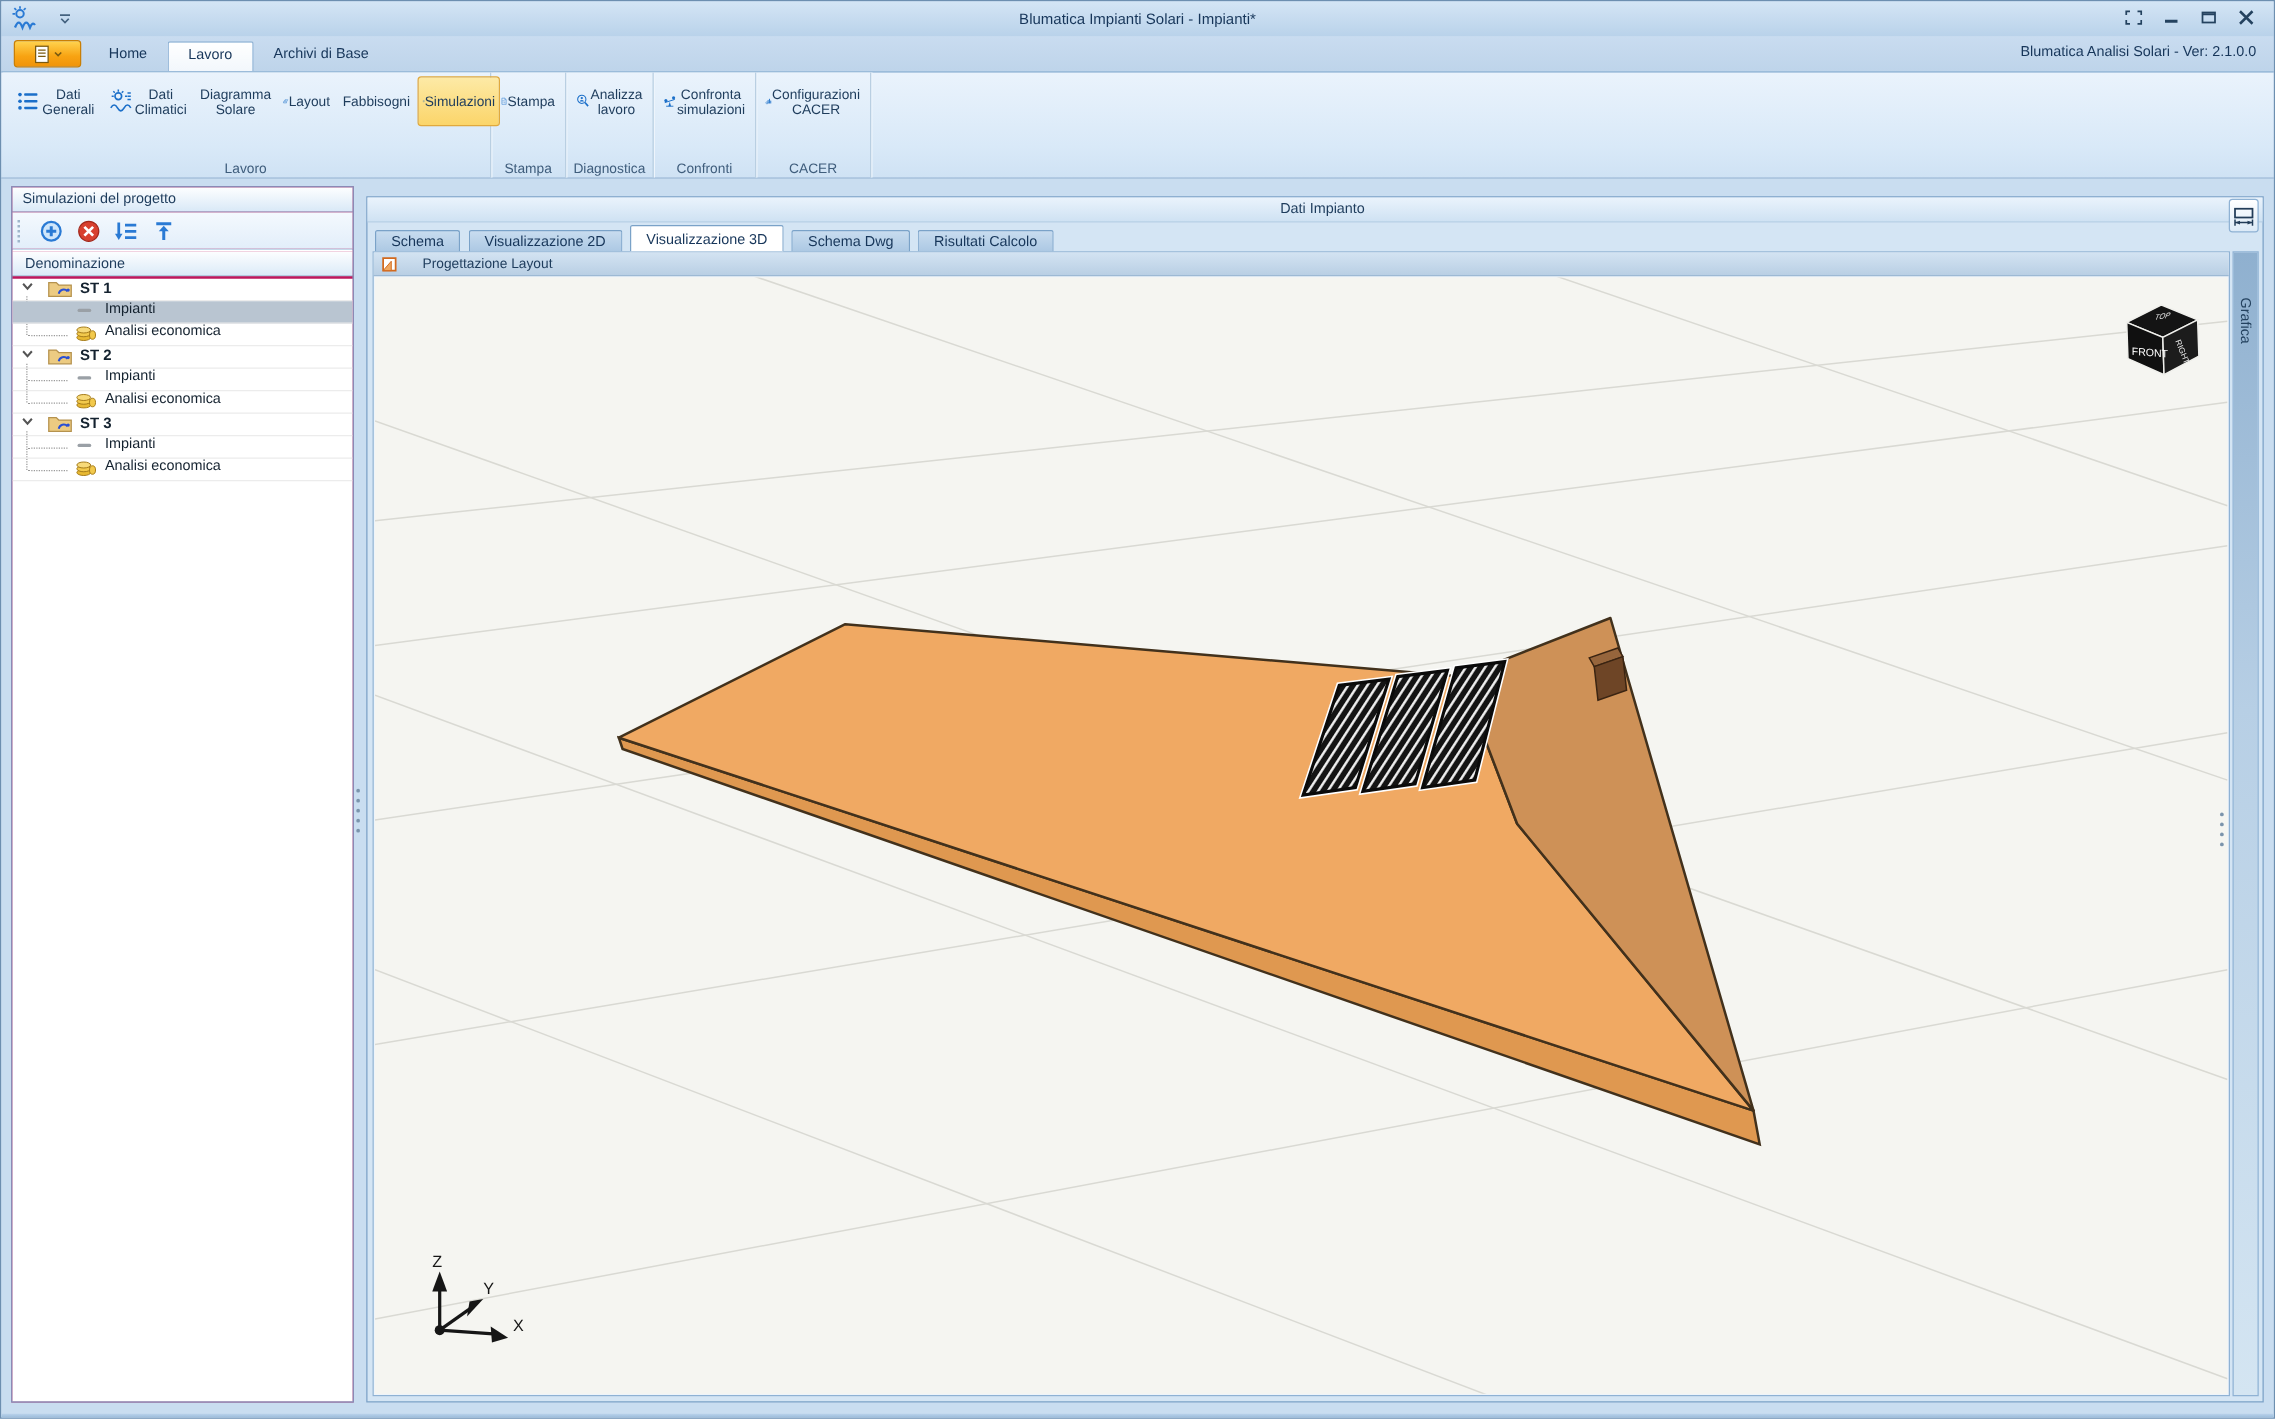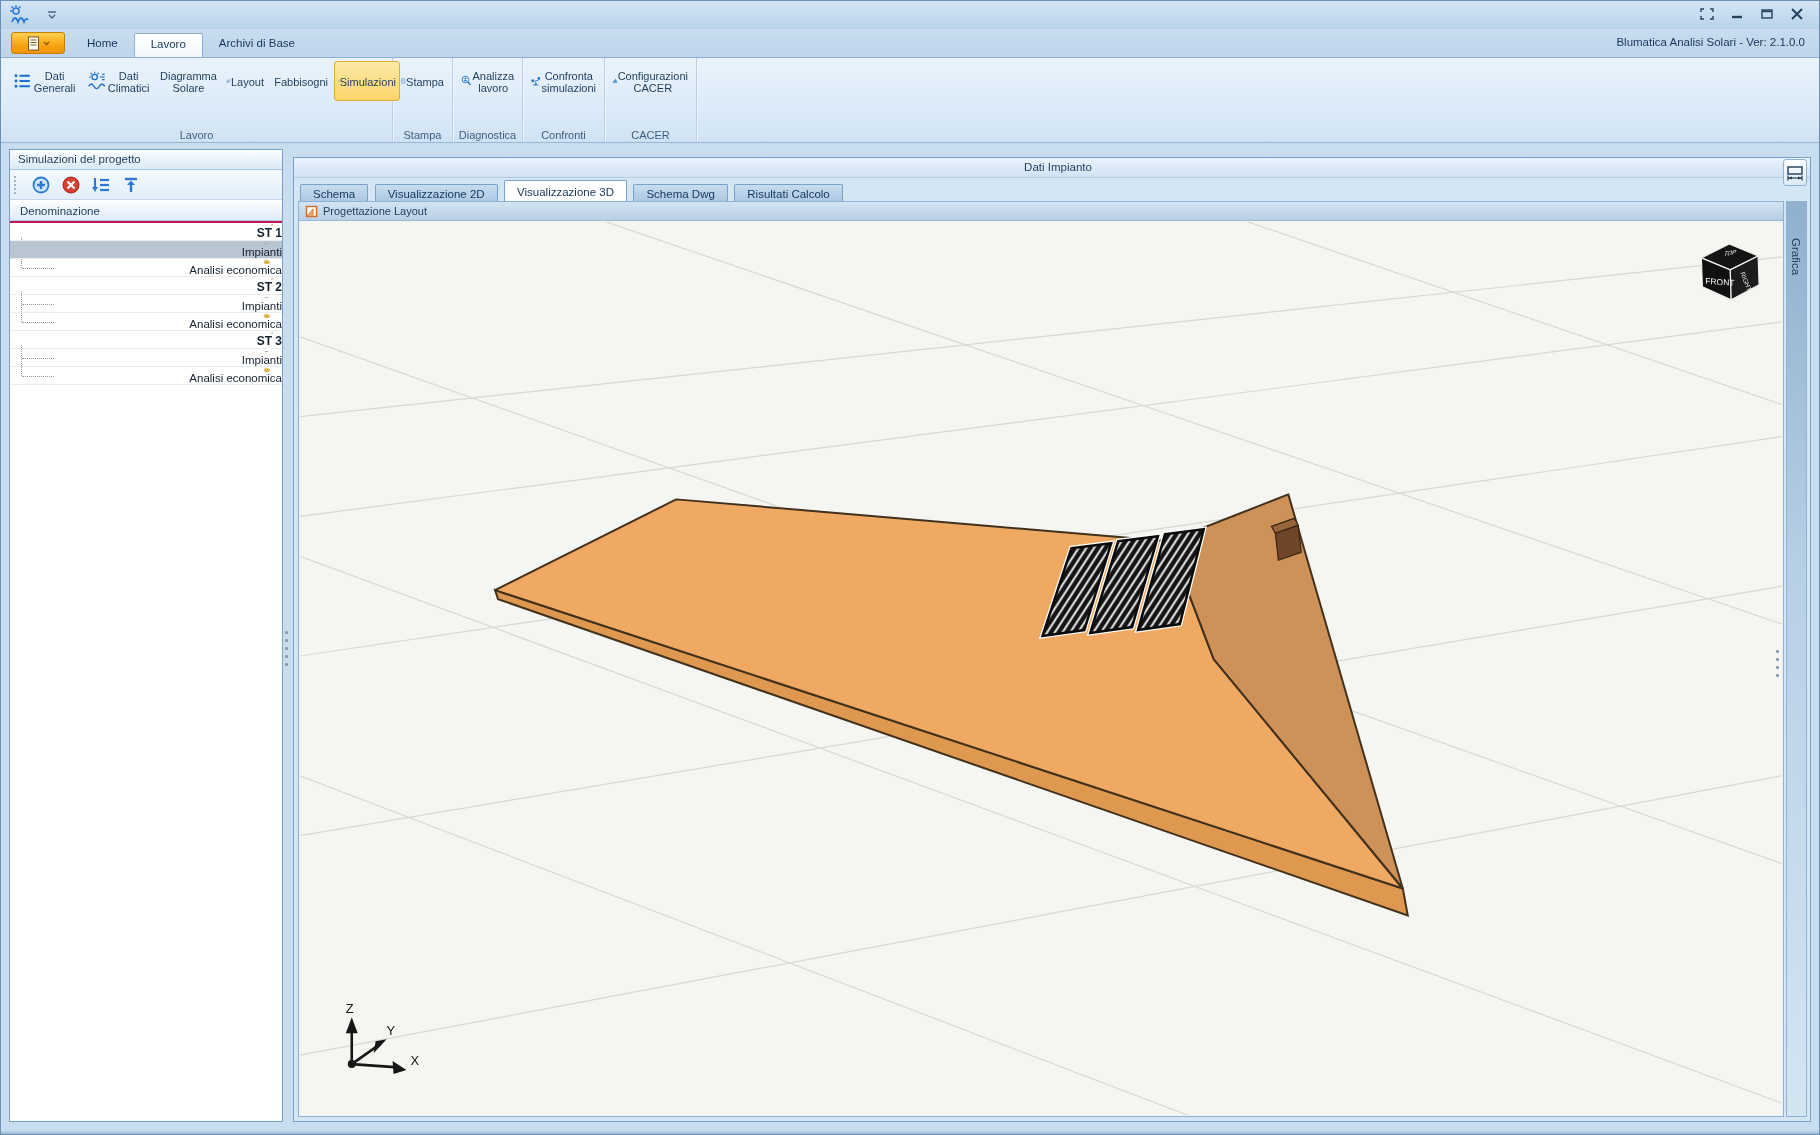--- a/index.html
+++ b/index.html
@@ -42,21 +42,21 @@
   .sb-header{height:20px;background:linear-gradient(#fdfeff,#d9e9f7);border-bottom:1px solid #a8c4de;
     font-size:11.5px;color:#1e3c5c;padding:3px 0 0 8px;}
   .sb-toolbar{height:30px;background:linear-gradient(#f4f9fe,#e2eefa);border-bottom:1px solid #c4d8ea;
     display:flex;align-items:center;padding-left:4px;gap:10px;}
   .sb-grip{width:5px;height:18px;border-left:2px dotted #9fb6cb;margin-right:2px;}
   .sb-tool{width:20px;height:20px;display:flex;align-items:center;justify-content:center;}
   .sb-colheader{height:21px;background:linear-gradient(#fdfeff,#dcebf8);border-top:1px solid #fff;border-bottom:1px solid #b4cbe0;
     font-size:11.5px;color:#1e3c5c;padding:4px 0 0 10px;}
   .sb-tree{position:absolute;top:73px;left:0;right:0;bottom:0;overflow:hidden;background:#fff;}
   .tgroup{position:relative;}
-  .trow{position:relative;height:18px;display:flex;align-items:flex-end;border-bottom:1px solid #ececec;font-size:11.5px;color:#14222f;flex-direction:column;}
+  .trow{position:relative;height:18px;display:flex;align-items:flex-start;border-bottom:1px solid #ececec;font-size:11.5px;color:#14222f;}
   .trow .chev{width:12px;height:12px;margin-left:6px;}
   .trow.parent .tlabel{font-weight:bold;font-size:12px;margin-left:6px;}
   .trow.child{padding-left:50px;}
   .trow.child .ticon{width:18px;height:14px;margin-right:6px;}
   .trow.child.selected{background:#b9c5d1;}
   .ticon-folder{width:20px;height:15px;margin-left:10px;}
   .dotv{position:absolute;left:11px;width:1px;border-left:1px dotted #9a9a9a;}
   .stub{position:absolute;left:12px;width:32px;height:1px;border-top:1px dotted #9a9a9a;}
   
   .split-dots{position:absolute;width:4px;display:flex;flex-direction:column;gap:5px;}
@@ -64,21 +64,21 @@
   
   .mainpanel{position:absolute;left:292px;right:8px;top:14px;bottom:12px;background:#d4e5f4;border:1px solid #7aa0c6;}
   .mp-header{height:20px;background:linear-gradient(#eaf3fc,#cfe2f3);border-bottom:1px solid #b7cfe5;
     font-size:11.5px;color:#1e3c5c;padding:3px 0 0 12px;text-align:center;}
   .mp-tabs{position:relative;height:23px;padding:2px 0 0 6px;}
   .mp-tab{display:inline-block;padding:3px 12px 3px 12px;margin-right:2px;font-size:11.5px;color:#17365a;
     background:linear-gradient(#c8dcef,#a9c6e2);border:1px solid #7aa2c8;border-bottom:none;border-radius:2px 2px 0 0;position:relative;top:2px;}
   .mp-tab.active{background:#fff;top:0;padding-top:5px;z-index:3;}
   .mp-body{position:absolute;top:43px;left:4px;right:26px;bottom:4px;border:1px solid #8fb2d4;background:#eef4fa;}
   .mp-toolbar{height:19px;background:linear-gradient(#d3e3f2,#b9cfe4);border-bottom:1px solid #9db9d4;
-    display:flex;align-items:center;padding-left:6px;gap:5px;font-size:11px;color:#1e3c5c;}
+    display:flex;align-items:center;padding-left:6px;gap:20px;font-size:11px;color:#1e3c5c;}
   .viewport{position:absolute;top:20px;left:1px;right:1px;bottom:1px;background:#f5f5f1;}
   .viewport svg{display:block;width:100%;height:100%;}
   .grafica-strip{position:absolute;top:43px;right:3px;width:21px;bottom:4px;border:1px solid #8fb2d4;
     background:linear-gradient(#8fb0cf,#b7cfe5 40%,#d4e5f2);}
   .grafica-label{writing-mode:vertical-rl;font-size:11.5px;color:#24425f;margin:36px 0 0 3px;}
   .dim-button{position:absolute;top:1px;right:3px;width:24px;height:27px;border:1px solid #8fb2d4;border-radius:3px;
     background:linear-gradient(#ffffff,#dceaf7);display:flex;align-items:center;justify-content:center;}
   .right-dots{right:30px;}
   .bottom-strip{position:absolute;left:0;right:0;bottom:0;height:3px;background:linear-gradient(#b9d2ea,#9cbcdc);}
 </style>
@@ -95,20 +95,21 @@
           <line x1="1" y1="7" x2="3" y2="7"></line>
           <line x1="2.5" y1="2.5" x2="4" y2="4"></line>
           <line x1="11.5" y1="2.5" x2="10" y2="4"></line>
         </g>
       <path d="M3 18 q3,-8 6,0 q3,-8 6,0 q2,-5 4,-2" fill="none" stroke="#2a7ad4" stroke-width="1.8"></path>
     </svg>
     <svg class="qat-chevron" viewBox="0 0 14 14">
       <line x1="3" y1="4" x2="11" y2="4" stroke="#44627f" stroke-width="1.4"></line>
       <path d="M4 7 l3 3 l3 -3" fill="none" stroke="#44627f" stroke-width="1.4"></path>
     </svg>
+    <div class="win-title">Blumatica Impianti Solari - Impianti*</div>
     <div class="winbtns">
       <span class="winbtn">
         <svg viewBox="0 0 14 12" width="14" height="12">
             <path d="M1 4 V1 H4 M10 1 H13 V4 M13 8 V11 H10 M4 11 H1 V8" fill="none" stroke="currentColor" stroke-width="1.4"></path>
           </svg>
       </span>
       <span class="winbtn">
         <svg viewBox="0 0 14 12" width="14" height="12">
             <line x1="2" y1="9" x2="12" y2="9" stroke="currentColor" stroke-width="2.4"></line>
           </svg>

